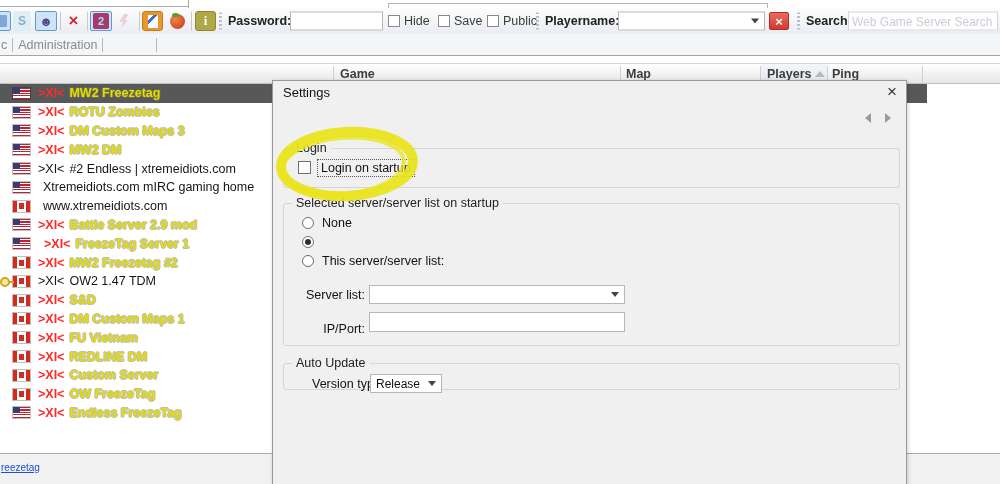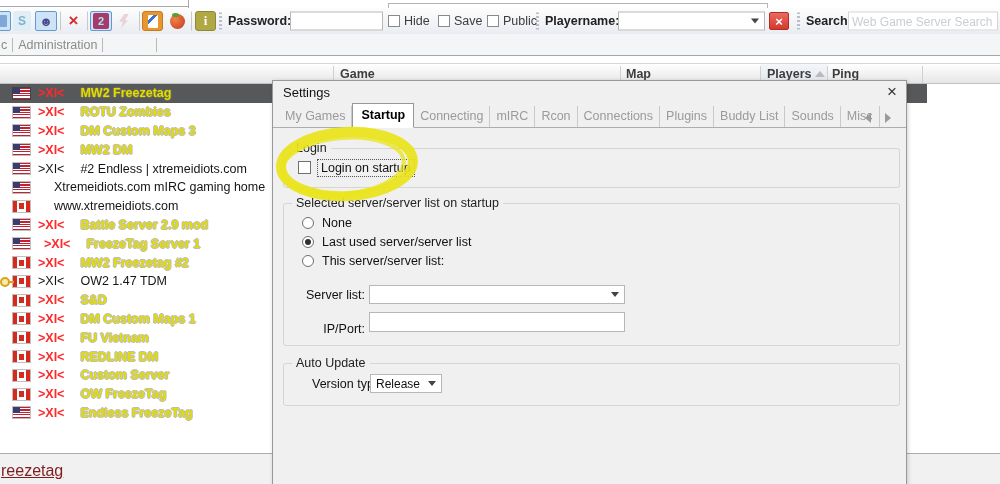--- a/index.html
+++ b/index.html
@@ -104,31 +104,31 @@
   .key-slot.key::before { content:""; position:absolute; left:0; top:3px; width:6px; height:6px;
             border:2px solid #d8a512; border-radius:50%; background:#f7e9b0; }
   .key-slot.key::after { content:""; position:absolute; left:9px; top:7px; width:5px; height:2px;
             background:#d8a512; box-shadow:2px 2px 0 -1px #d8a512; }
   .flag { flex:0 0 17px; width:17px; height:11px; margin-right:8px;
           box-shadow:0 0 0 1px rgba(0,0,0,.25); }
   .flag.us { background:linear-gradient(#3c3b6e,#3c3b6e) left top/7px 6px no-repeat,
              repeating-linear-gradient(180deg,#bf2333 0 1.2px,#fff 1.2px 2.4px); }
   .flag.ca { background:linear-gradient(#d52b1e,#d52b1e) 50% 50%/5px 6px no-repeat,
              linear-gradient(90deg,#d52b1e 0 4px,#fff 4px 13px,#d52b1e 13px 17px); }
-  .tag { font-weight:bold; color:#ff2a2a; margin-right:16px; white-space:pre; }
+  .tag { font-weight:bold; color:#ff2a2a; margin-right:5px; white-space:pre; }
   .row.plain .tag { color:#151515; font-weight:normal; }
   .row.yellow .name { color:#e3dd00; font-weight:bold;
         text-shadow:-1px 0 #bdbdbd,1px 0 #bdbdbd,0 -1px #bdbdbd,0 1px #bdbdbd; }
   .row.selected .name { text-shadow:-1px 0 #6e6e52,1px 0 #6e6e52,0 -1px #6e6e52,0 1px #6e6e52; }
   .row.plain .name { color:#151515; }
 
   
   .statusbar { position:absolute; left:0; top:453px; width:1000px; height:31px; background:#f1f1f1;
                border-top:1px solid #acacac; }
-  .status-link { position:absolute; left:1px; top:8px; font-size:16px; color:#7f1d1d;
+  .status-link { position:absolute; left:1px; top:8px; font-size:10px; color:#1d4ed8;
                  }
 
   
   .dialog { position:absolute; left:272px; top:80px; width:635px; height:406px; background:#f0f0f0;
             border:1px solid #989898; z-index:5; box-shadow:1px 1px 4px rgba(0,0,0,.18); }
   .dlg-title { position:absolute; left:10px; top:4px; font-size:13px; color:#111; }
   .dlg-close { position:absolute; right:9px; top:1px; font-size:17px; color:#333; cursor:default; }
   .tabstrip { position:absolute; left:0; right:0; top:23px; height:24px; display:flex;
               align-items:flex-end; padding-left:6px; border-bottom:1px solid #adadad; }
   .tab { padding:3px 6px 4px 6px; font-size:12.5px; color:#9a9a9a; border-right:1px solid #c9c9c9;
@@ -137,21 +137,21 @@
                 margin-bottom:-1px; padding:4px 8px 5px 8px; color:#000; font-weight:bold; }
   .tab-nav { position:absolute; right:10px; top:32px; display:flex; gap:14px; }
   .nav-tri-l { width:0; height:0; border:5px solid transparent; border-right:6px solid #9a9a9a; }
   .nav-tri-r { width:0; height:0; border:5px solid transparent; border-left:6px solid #9a9a9a; }
 
   .groupbox { position:absolute; left:10px; width:617px; border:1px solid #d5d5d5; border-radius:3px; }
   .gb-label { position:absolute; left:8px; top:-8px; background:#f0f0f0; padding:0 4px;
               font-size:12.5px; color:#222; white-space:nowrap; }
   .gb-login { top:67px; height:40px; }
   .gb-server { top:122px; height:143px; }
-  .gb-update { top:282px; height:43px; }
+  .gb-update { top:282px; height:27px; }
 
   .dcheck { position:absolute; left:14px; top:12px; width:13px; height:13px;
             border:1px solid #707070; background:#fff; }
   .dcheck-label { position:absolute; left:33px; top:10px; font-size:12.5px; color:#111;
                   border:1px dotted #555; padding:1px 3px; }
 
   .radio { position:absolute; left:18px; width:12px; height:12px; border:1px solid #6f6f6f;
            border-radius:50%; background:#fff; }
   .radio.on::after { content:""; position:absolute; left:2px; top:2px; width:6px; height:6px;
            border-radius:50%; background:#2f2f2f; }
@@ -376,49 +376,36 @@
   </div>
 
   <div class="statusbar">
     <a class="status-link" href="#">reezetag</a>
   </div>
 
   <div class="dialog">
     <span class="dlg-title">Settings</span>
     <span class="dlg-close">×</span>
 
-    <div class="tabstrip">
-        <div class="tab">My Games</div>
-        <div class="tab active">Startup</div>
-        <div class="tab">Connecting</div>
-        <div class="tab">mIRC</div>
-        <div class="tab">Rcon</div>
-        <div class="tab">Connections</div>
-        <div class="tab">Plugins</div>
-        <div class="tab">Buddy List</div>
-        <div class="tab">Sounds</div>
-        <div class="tab">Misc</div>
-      </div>
     <div class="tab-nav">
       <span class="nav-tri-l"></span>
       <span class="nav-tri-r"></span>
     </div>
 
     <div class="groupbox gb-login">
       <span class="gb-label">Login</span>
       <div class="dcheck"></div>
       <span class="dcheck-label">Login on startup</span>
     </div>
 
     <div class="groupbox gb-server">
       <span class="gb-label">Selected server/server list on startup</span>
       <div class="radio r1"></div>
       <span class="radio-label rl1">None</span>
       <div class="radio on r2"></div>
-      <span class="radio-label rl2">Last used server/server list</span>
       <div class="radio r3"></div>
       <span class="radio-label rl3">This server/server list:</span>
       <span class="form-label lbl-serverlist">Server list:</span>
       <div class="combo cmb-serverlist">
         <span class="arrow-down"></span>
       </div>
       <span class="form-label lbl-ipport">IP/Port:</span>
       <input class="in-ipport" type="text" value="" style="">
     </div>
 

